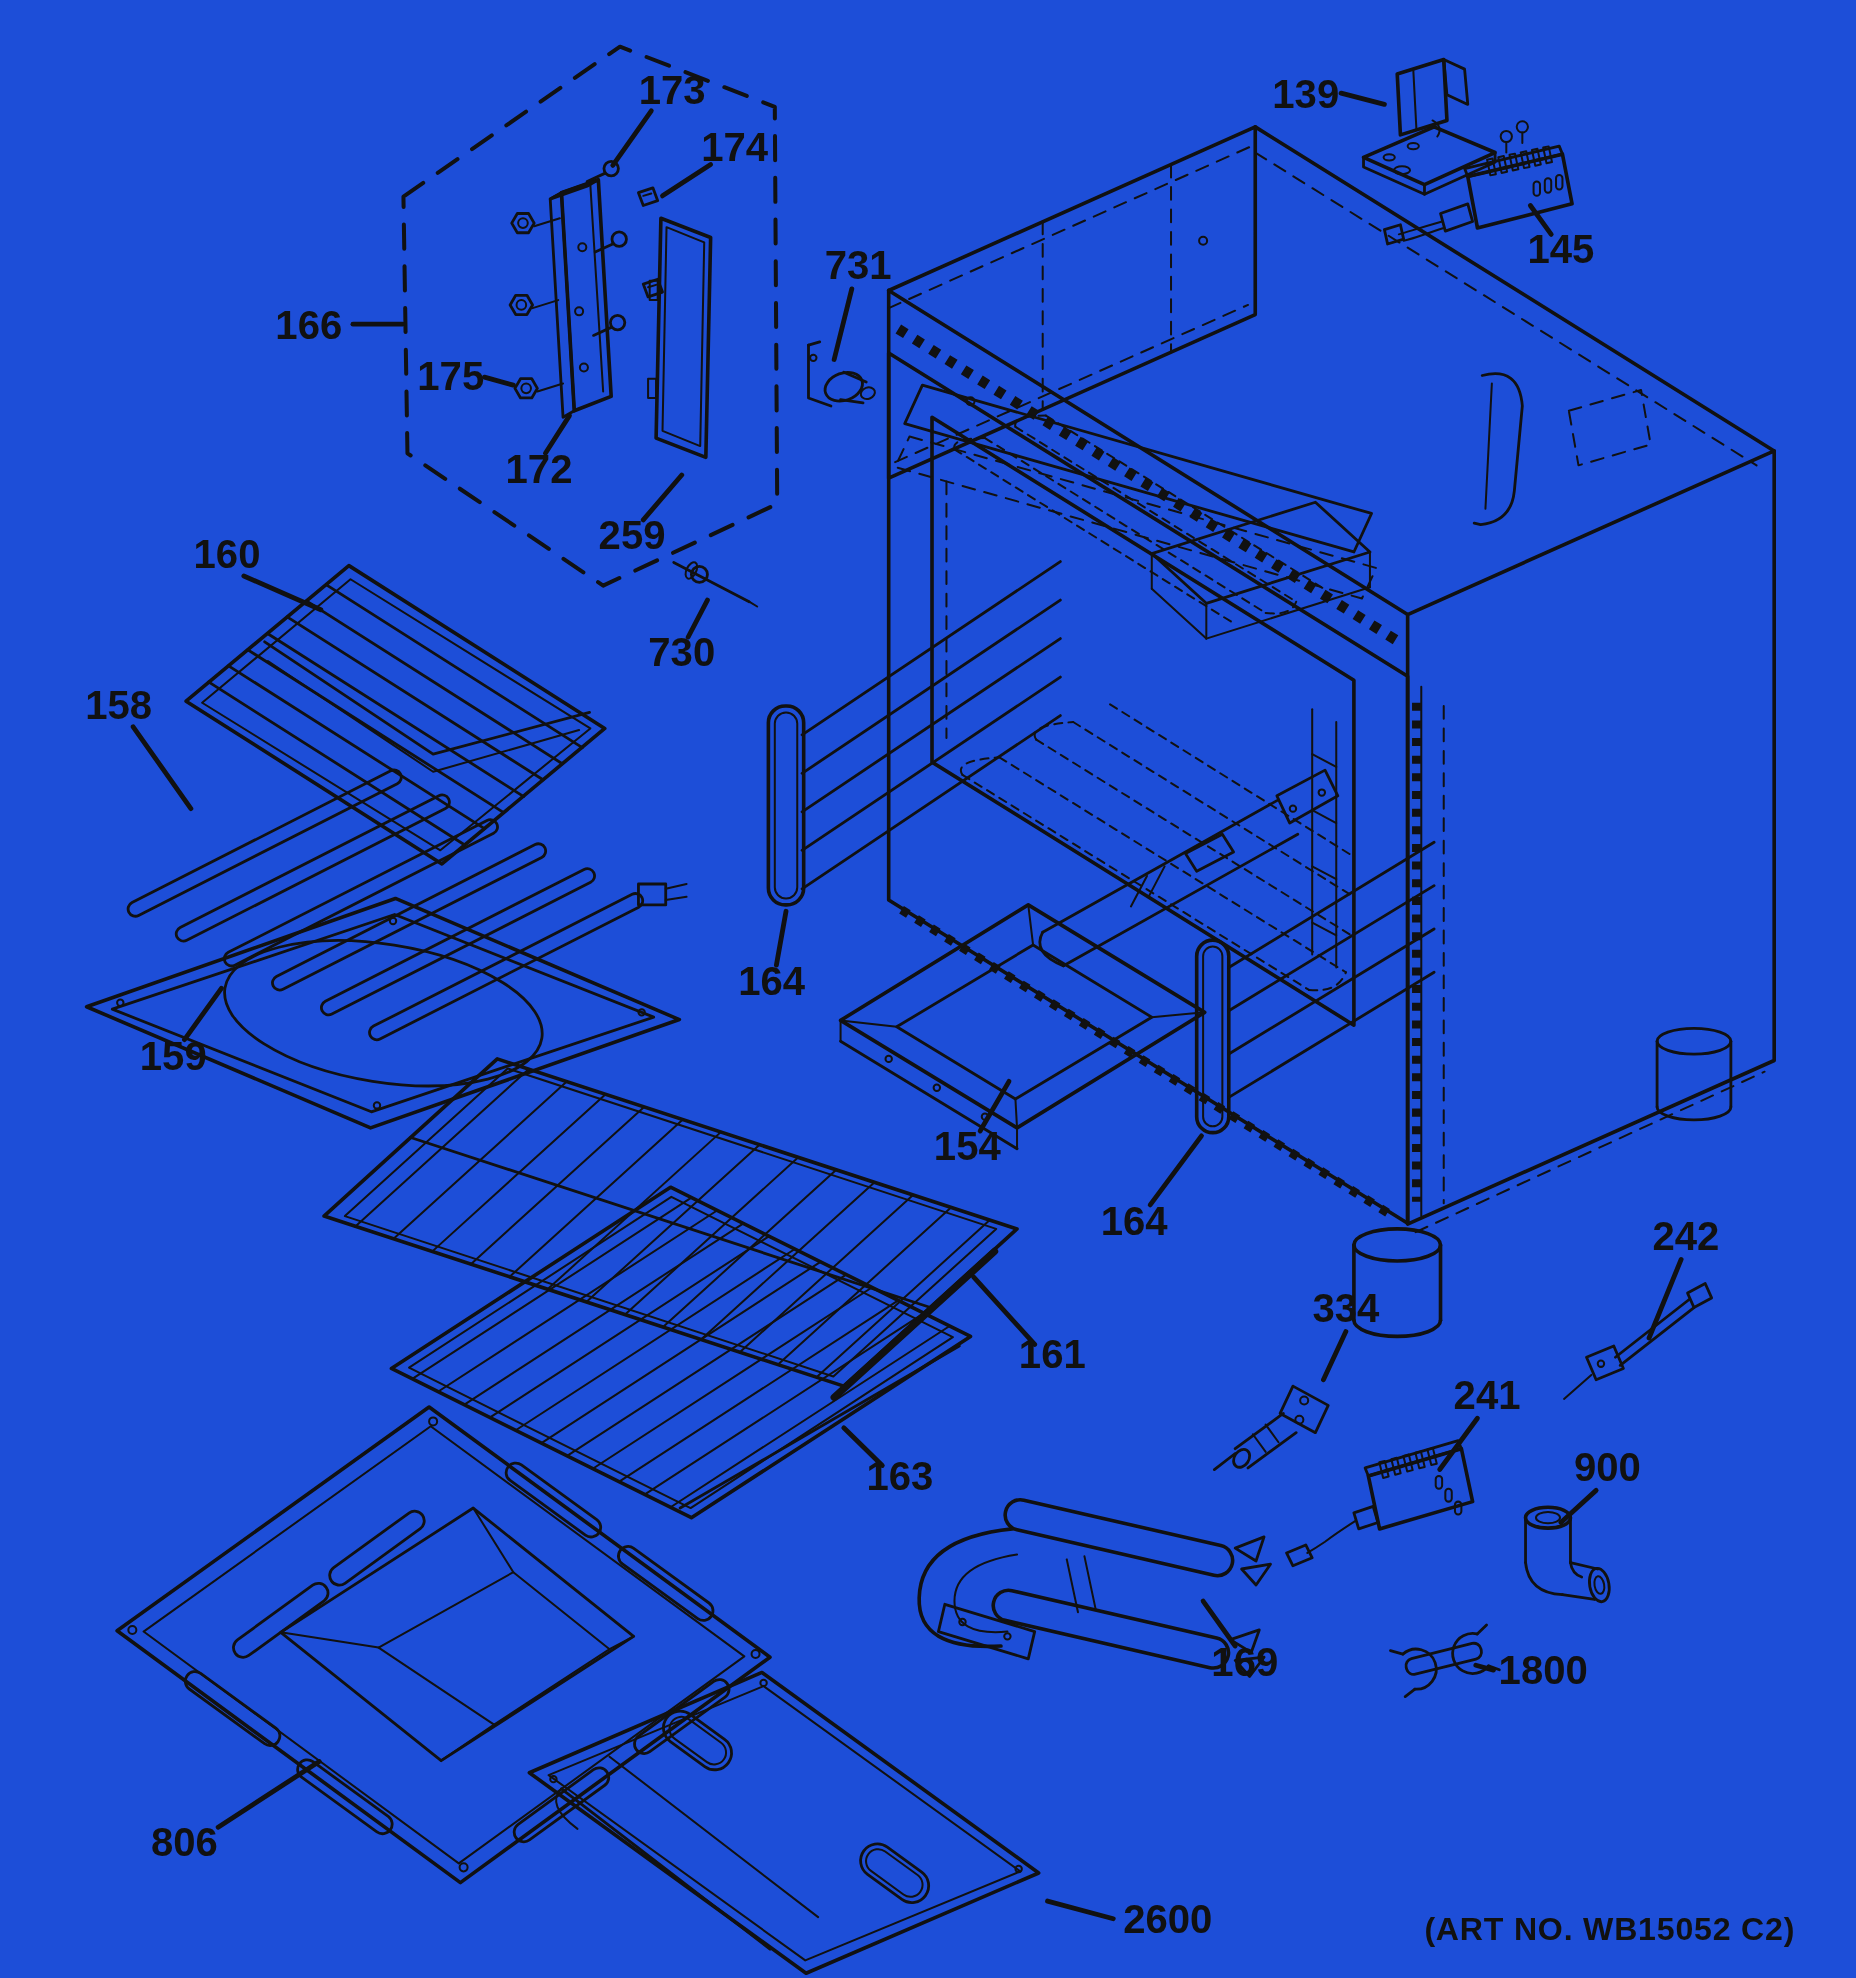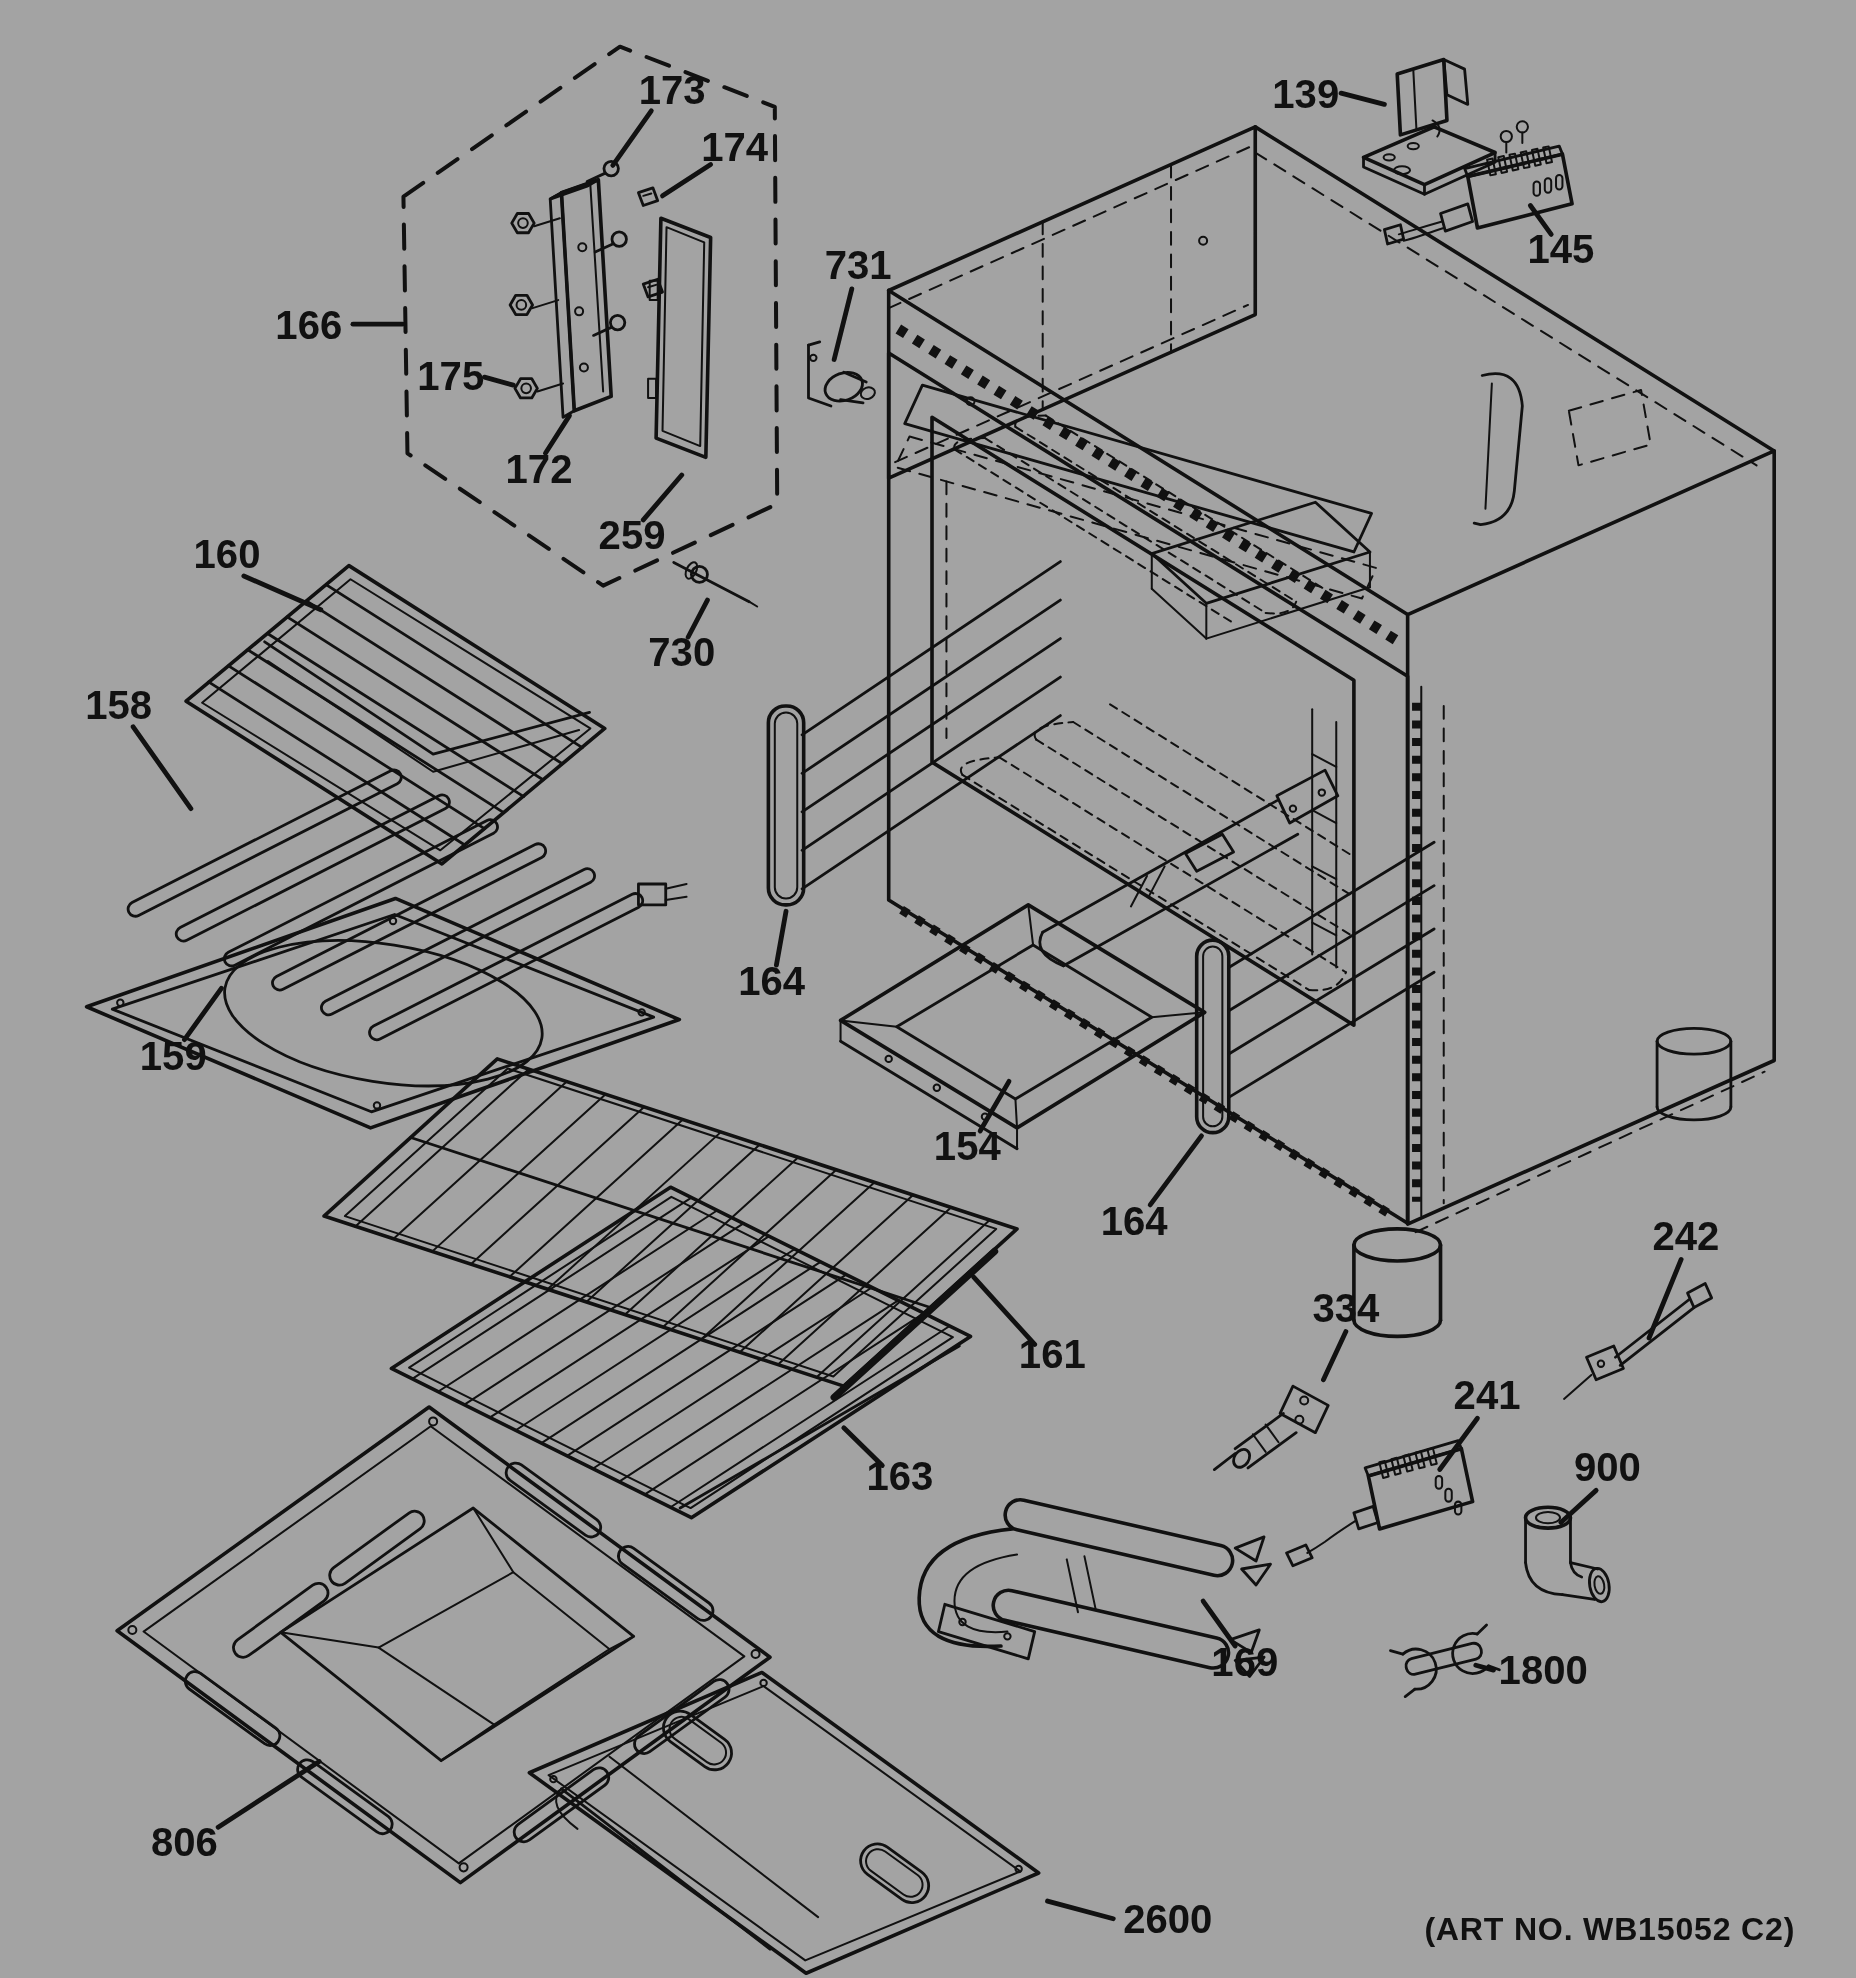--- a/index.html
+++ b/index.html
@@ -1,16 +1,16 @@
 <!DOCTYPE html>
 <html style="font-size:13px"><head>
 <meta charset="utf-8">
 <style>
   html,body{margin:0;padding:0;background:#ffffff;}
-  .stage{position:relative;width:1856px;height:1979px;background:#a3a3a3;overflow:hidden;}
+  .stage{position:relative;width:1856px;height:1979px;background:#1d4ed8;overflow:hidden;}
   svg{position:absolute;left:0;top:0;}
   .lbl{font-family:"Liberation Sans",sans-serif;font-weight:700;font-size:50px;fill:#111;}
   .artno{font-family:"Liberation Sans",sans-serif;font-weight:700;font-size:40px;fill:#111;letter-spacing:1px;}
   .ln{stroke:#111;fill:none;stroke-width:3.5;stroke-linecap:round;stroke-linejoin:round;}
   .thick{stroke-width:4.5;}
   .thin{stroke-width:2.5;}
   .leader{stroke:#111;stroke-width:6;fill:none;stroke-linecap:round;}
   .dash{stroke-dasharray:16 12;}
   .dashsm{stroke-dasharray:10 8;}
   .boundary{stroke-dasharray:30 22;stroke-width:5;}

